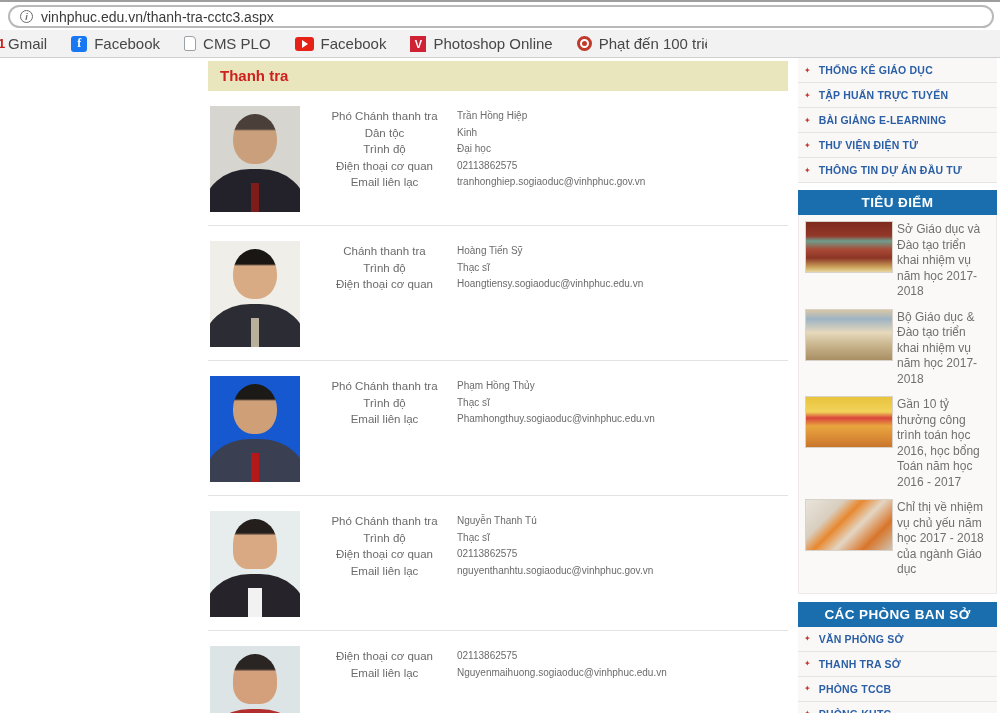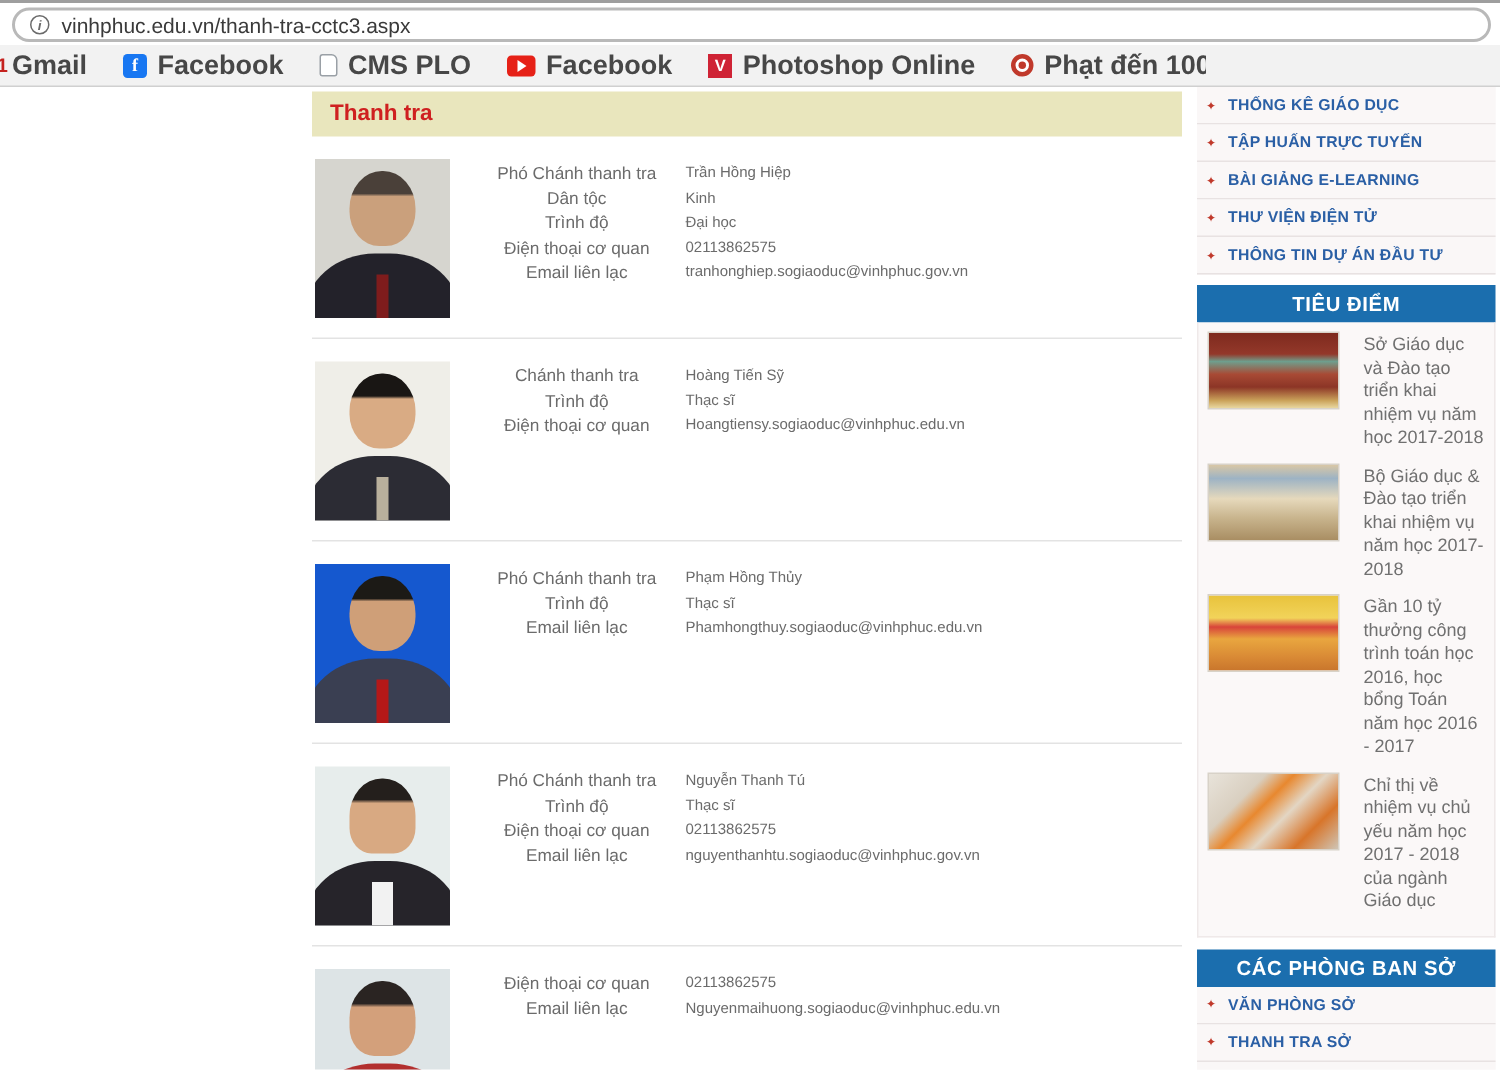--- a/index.html
+++ b/index.html
@@ -8,21 +8,21 @@
 
   
   .urlbar { position:absolute; top:0; left:0; width:1000px; height:30px; background:#fff; border-top:2px solid #9e9e9e; }
   .urlbox { position:absolute; top:3px; left:8px; width:986px; height:23px; border:2px solid #b9b9b9; border-radius:13px; display:flex; align-items:center; padding:0 10px; background:#fff; }
   .info-ic { width:13px; height:13px; border:1.5px solid #6b6b6b; border-radius:50%; color:#6b6b6b; font-size:9px; font-style:italic; font-weight:bold; display:flex; align-items:center; justify-content:center; margin-right:8px; flex:none; }
   .url { font-size:14px; color:#3a3a3a; white-space:nowrap; }
 
   .bookmarks { position:absolute; top:30px; left:0; width:1000px; height:28px; background:#f2f2f2; border-bottom:1px solid #d0d0d0; display:flex; align-items:center; overflow:hidden; }
   .cuticon { color:#c5221f; font-weight:bold; font-size:13px; margin-left:-2px; width:10px; flex:none; }
   .bm { display:flex; align-items:center; gap:7px; margin-right:24px; cursor:pointer; flex:none; }
-  .bm-label { font-size:18px; color:#474747; white-space:nowrap;font-weight:bold; }
+  .bm-label { font-size:15px; color:#474747; white-space:nowrap; }
   .bm:last-child .bm-label { max-width:108px; overflow:hidden; }
   .ic { flex:none; display:flex; align-items:center; justify-content:center; }
   .ic-fb { width:16px; height:16px; background:#1877f2; border-radius:3px; color:#fff; font-weight:bold; font-size:12px; font-family:"Liberation Serif",serif; }
   .ic-page { width:12px; height:15px; background:#fff; border:1.5px solid #9aa0a6; border-radius:2px 4px 2px 2px; }
   .ic-yt { width:19px; height:14px; background:#e62117; border-radius:3px; }
   .ic-yt::after { content:""; display:block; width:0; height:0; border-left:6px solid #fff; border-top:4px solid transparent; border-bottom:4px solid transparent; margin-left:1px; }
   .ic-ps { width:16px; height:16px; background:#cf2335; color:#fff; font-weight:bold; font-size:11px; }
   .ic-ring { width:15px; height:15px; border:3px solid #c0392b; border-radius:50%; background:#fff; }
   .ic-ring::after { content:""; width:5px; height:5px; border-radius:50%; background:#c0392b; display:block; }
 
@@ -47,21 +47,21 @@
 
   
   .sidebar { position:absolute; left:798px; top:0; width:199px; }
   .linklist { background:#faf7f7; }
   .slink { display:flex; align-items:center; padding:6px 8px 6px 6px; border-bottom:1px solid #e8e2e2; background:#faf7f7; cursor:pointer; min-height:25px; }
   .bullet { color:#c0392b; font-size:8px; margin-right:8px; flex:none; }
   .slink-label { color:#2a5fa5; font-size:10.5px; font-weight:bold; letter-spacing:.2px; line-height:12px; }
   .bluehead { background:#1b6eae; color:#fff; font-weight:bold; font-size:13.5px; text-align:center; padding:5px 0; letter-spacing:.4px; }
   .tieudiem-head { margin-top:7px; }
   .newslist { background:#fbf8f8; border:1px solid #efe9e9; border-top:none; padding:6px; }
-  .news { display:flex; gap:16px; margin-bottom:9px; cursor:pointer; }
+  .news { display:flex; gap:4px; margin-bottom:9px; cursor:pointer; }
   .thumb { width:88px; height:52px; flex:none; border:1px solid #d8d2c8; }
   .th1 { background:linear-gradient(180deg,#7e2a1e 0%,#93382a 28%,#6f9e8d 38%,#a84a35 55%,#8c3526 72%,#caa25a 90%,#e8d7a0 100%); }
   .th2 { background:linear-gradient(180deg,#d8c7a6 0%,#9db3c4 18%,#e6d9bc 45%,#c9b58e 70%,#a98e63 100%); }
   .th3 { background:linear-gradient(180deg,#e8c33c 0%,#f2d35a 30%,#d8443a 42%,#e9a63f 58%,#d98a35 82%,#c9762c 100%); }
   .th4 { background:linear-gradient(135deg,#e8e3da 0%,#d9cfc0 28%,#e8882f 42%,#e3d6c4 58%,#d8752a 78%,#cfc4b4 100%); }
   .ntext { font-size:12px; color:#707070; line-height:15.5px; padding-top:1px; }
   .phongban-head { margin-top:8px;text-align:center; }
 </style>
 </head>
 <body>

